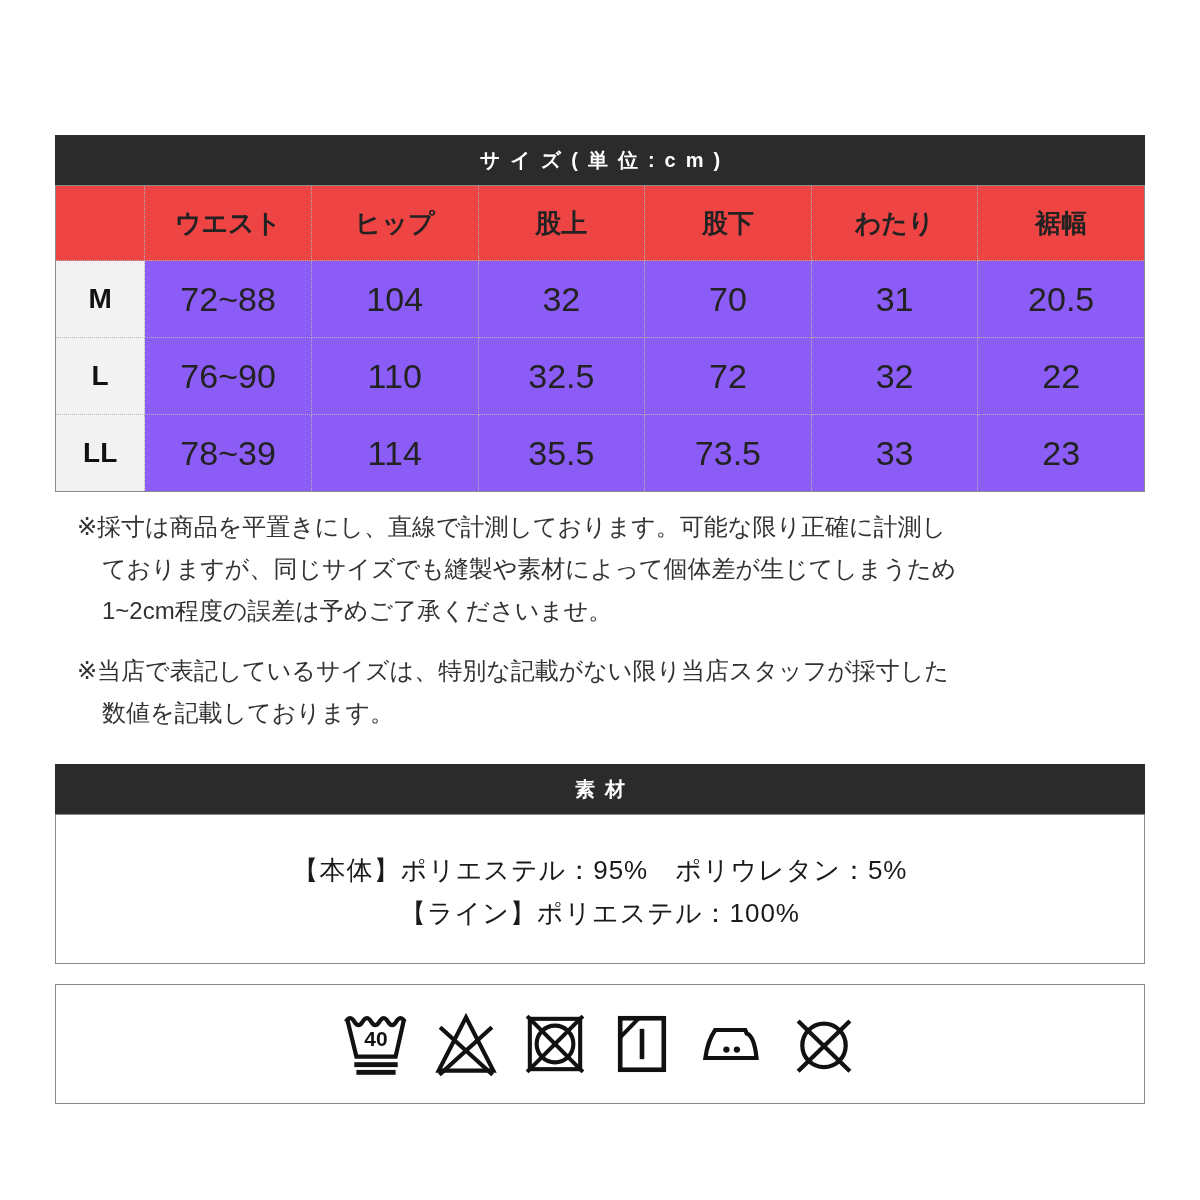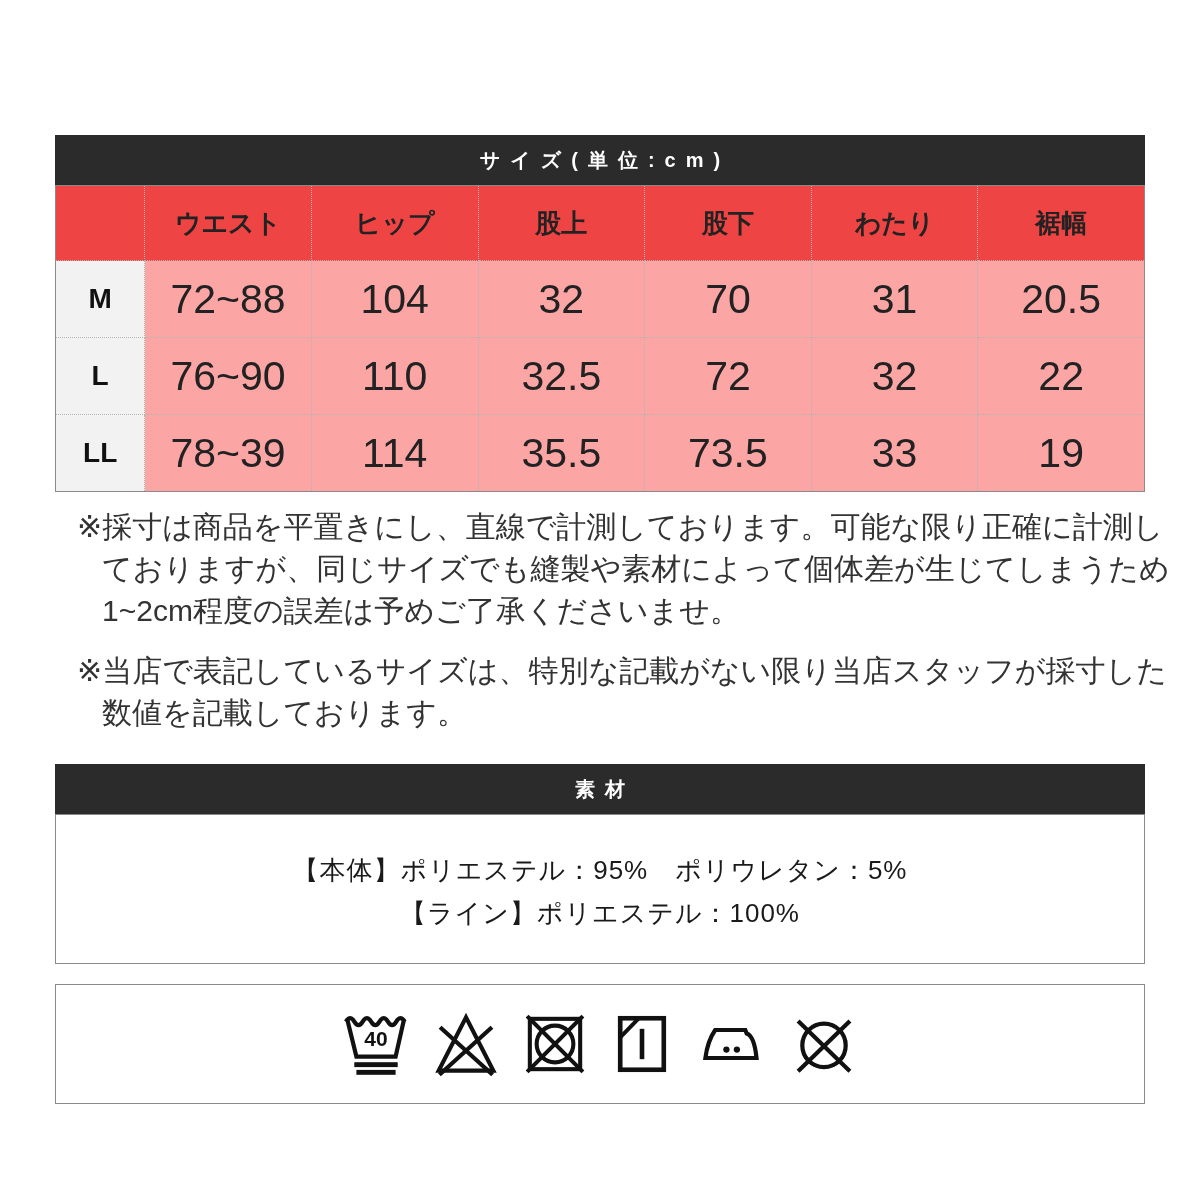--- a/index.html
+++ b/index.html
@@ -26,24 +26,24 @@
   table.size-table th, table.size-table td {
     border: 1px dotted #b3b3b3; text-align: center; vertical-align: middle;
   }
   table.size-table thead th {
     background: #ef4444; height: 75px; font-size: 26px; font-weight: bold; color: #222;
   }
   table.size-table tbody tr { height: 77px; }
   table.size-table tbody th {
     background: #f2f2f2; font-size: 28px; font-weight: bold; color: #111;
   }
-  table.size-table tbody td { background: #fca5a5; font-size: 41px; font-weight: normal; color: #222; }
+  table.size-table tbody td { background: #8b5cf6; font-size: 34px; font-weight: normal; color: #222; }
 
   
-  .notes { margin: 14px 0 0 22px; font-size: 30px; color: #333; }
+  .notes { margin: 14px 0 0 22px; font-size: 24px; color: #333; }
   .note { margin-bottom: 18px; }
   .note-line { line-height: 42px; white-space: nowrap; }
   .note-line.cont { padding-left: 25px; }
 
   
   .boxed-section { margin-top: 30px; border-radius: 30px; }
   .boxed-section .body-box { border: 1px solid #8a8a8a; background: #ffffff; }
   .material-body { height: 150px; display: flex; flex-direction: column; align-items: center; justify-content: center; padding-top: 6px; }
   .material-line { font-size: 26px; line-height: 43px; color: #1a1a1a; letter-spacing: 1px; }
   .laundry-section { margin-top: 20px; }
@@ -101,21 +101,21 @@
           <td>32</td>
           <td>22</td>
         </tr>
         <tr>
           <th>LL</th>
           <td>78~39</td>
           <td>114</td>
           <td>35.5</td>
           <td>73.5</td>
           <td>33</td>
-          <td>19</td>
+          <td>23</td>
         </tr>
       </tbody>
     </table>
   </section>
 
   <div class="notes">
     <div class="note">
       <div class="note-line">※採寸は商品を平置きにし、直線で計測しております。可能な限り正確に計測し</div>
       <div class="note-line cont">ておりますが、同じサイズでも縫製や素材によって個体差が生じてしまうため</div>
       <div class="note-line cont">1~2cm程度の誤差は予めご了承くださいませ。</div>

